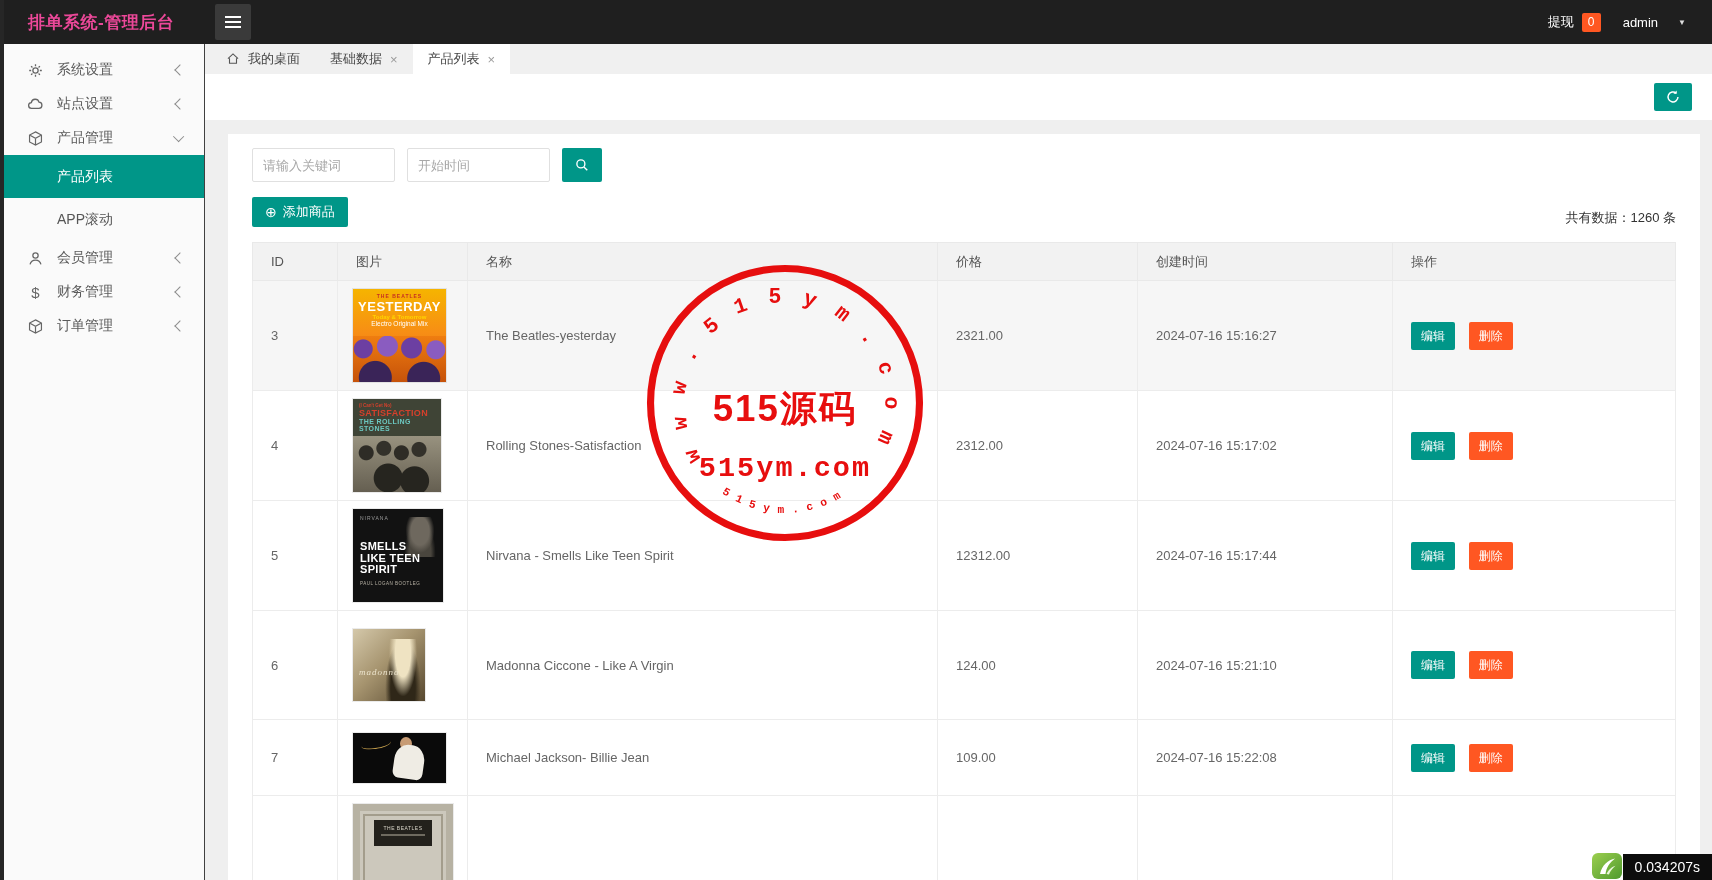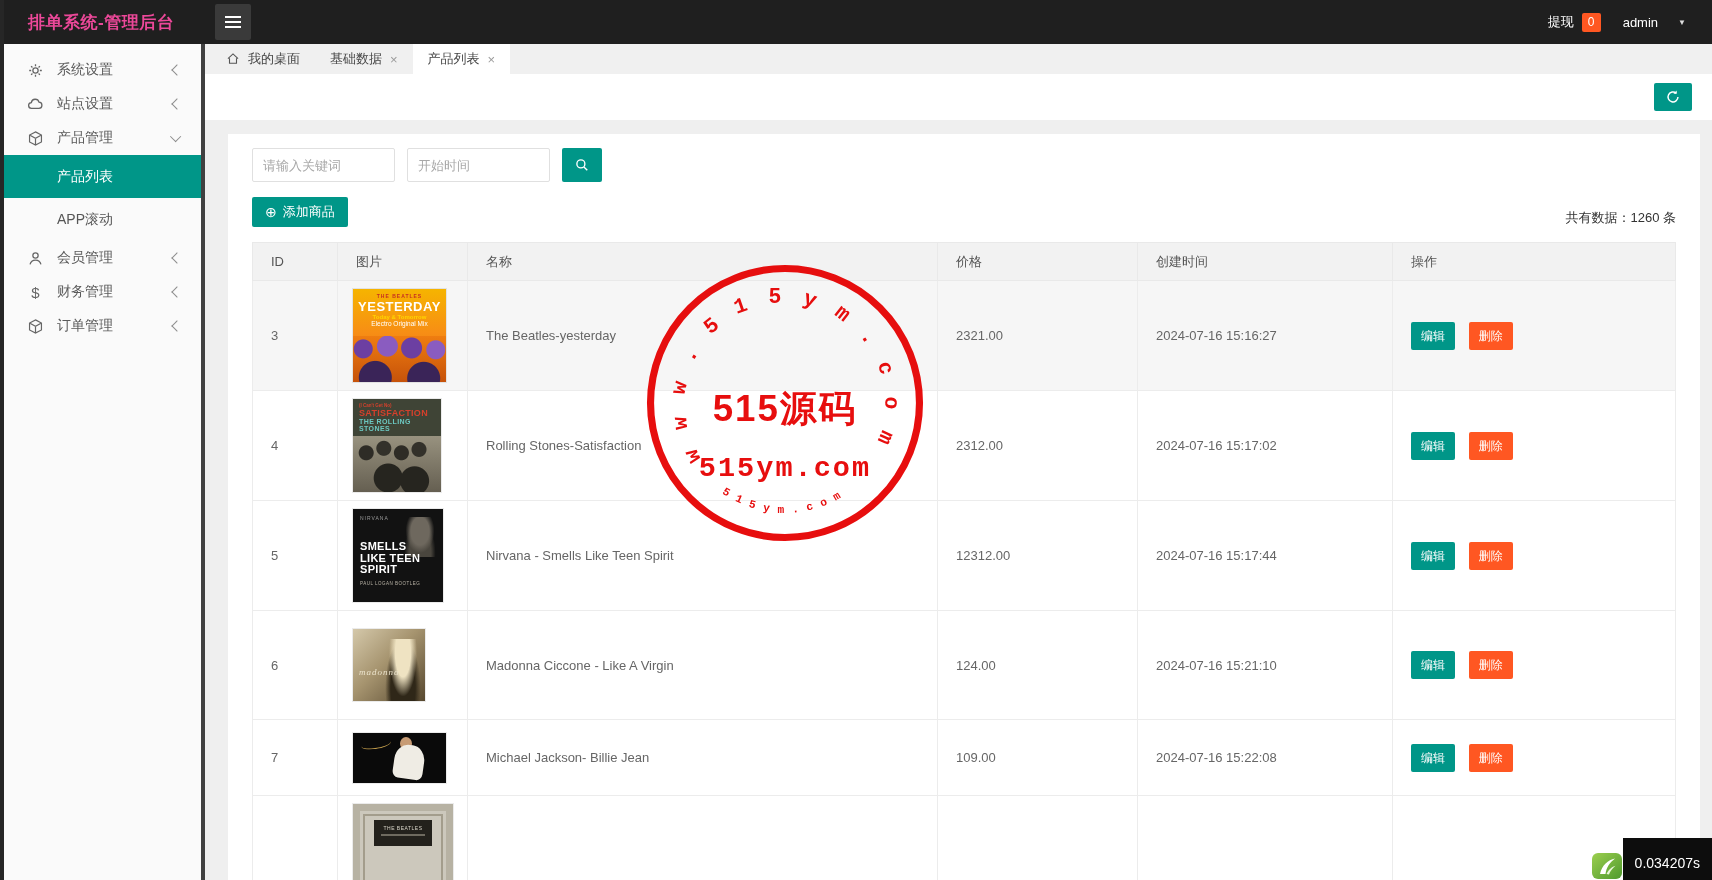--- a/index.html
+++ b/index.html
@@ -15,21 +15,21 @@
   .withdraw { display:flex; align-items:center; gap:8px; color:#fff; font-size:13px; cursor:pointer; }
   .withdraw-badge { display:inline-block; min-width:19px; height:19px; line-height:19px; text-align:center; background:#ff5722; color:#fff; font-size:12px; border-radius:2px; }
   .user { display:flex; align-items:center; gap:20px; color:#fff; font-size:13px; cursor:pointer; }
   .user .caret { font-size:8px; color:#ddd; }
 
   .left-strip { position:absolute; left:0; top:0; width:4px; height:880px; background:#262626; z-index:7; }
 
   .shell { display:flex; height:836px; }
 
   
-  .sidebar { width:205px; background:#fafafa; border-right:4px solid #404040; padding-top:9px; flex-shrink:0; }
+  .sidebar { width:205px; background:#fafafa; border-right:1px solid #404040; padding-top:9px; flex-shrink:0; }
   .nav-item { height:34px; display:flex; align-items:center; gap:13px; padding:0 20px 0 27px; font-size:14px; color:#5a5a5a; cursor:pointer; }
   .nav-item svg, .nav-item .txt-icon { flex-shrink:0; }
   .txt-icon { font-size:15px; color:#666; width:17px; text-align:center; }
   .chev { margin-left:auto; width:8px; height:8px; border-left:1.5px solid #8c8c8c; border-bottom:1.5px solid #8c8c8c; transform:rotate(45deg); }
   .chev.down { transform:rotate(-45deg) translateY(-2px); }
   .sub-item { height:43px; display:flex; align-items:center; padding-left:57px; font-size:14px; color:#565656; cursor:pointer; }
   .sub-item.active { background:#009688; color:#fff; }
 
   
   .main { flex:1; display:flex; flex-direction:column; min-width:0; }
@@ -120,21 +120,21 @@
   
   .stamp { position:absolute; left:622px; top:240px; width:326px; height:326px; opacity:.94; pointer-events:none; z-index:30; }
   .stamp text { fill:#e60000; }
   .stamp .arc { font-family:"Liberation Mono","DejaVu Sans Mono",monospace; font-weight:bold; font-size:21px; letter-spacing:20px; }
   .stamp .c1 { font-size:36px; font-weight:bold; letter-spacing:2px; }
   .stamp .c2 { font-family:"Liberation Mono","DejaVu Sans Mono",monospace; font-weight:bold; font-size:28px; letter-spacing:2px; }
   .stamp .arc-b { font-family:"Liberation Mono","DejaVu Sans Mono",monospace; font-weight:bold; font-size:11px; letter-spacing:8px; }
 
   
   .trace { position:absolute; right:0; bottom:0; display:flex; align-items:flex-end; z-index:40; }
-  .trace-badge { background:#0d0d0d; color:#fff; font-size:14px; height:42px; line-height:26px; padding:12px 12px; }
+  .trace-badge { background:#0d0d0d; color:#fff; font-size:14px; height:26px; line-height:26px; padding:0 12px; }
 </style>
 </head>
 <body>
 
 <div class="page">
   <div class="left-strip"></div>
 
   <header class="topbar">
     <div class="topbar-title">排单系统-管理后台</div>
     <button class="hamburger">

